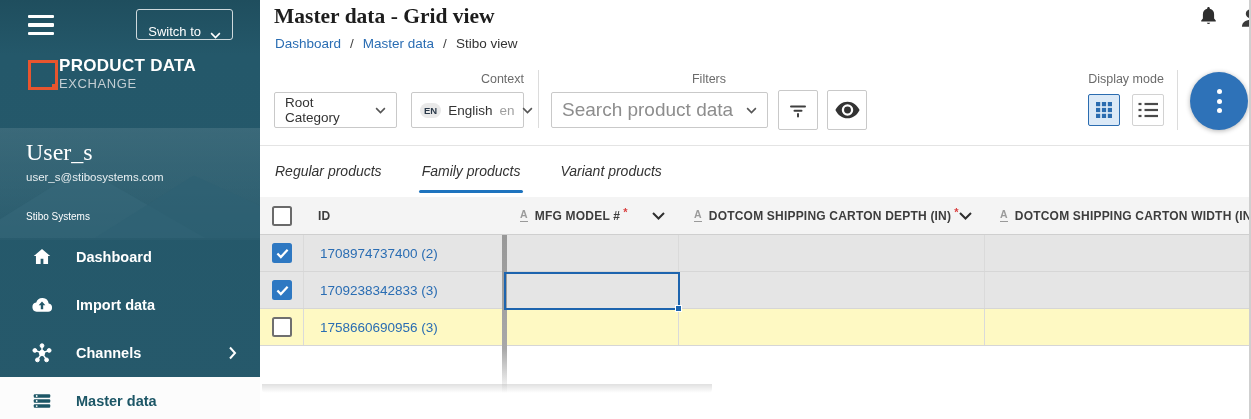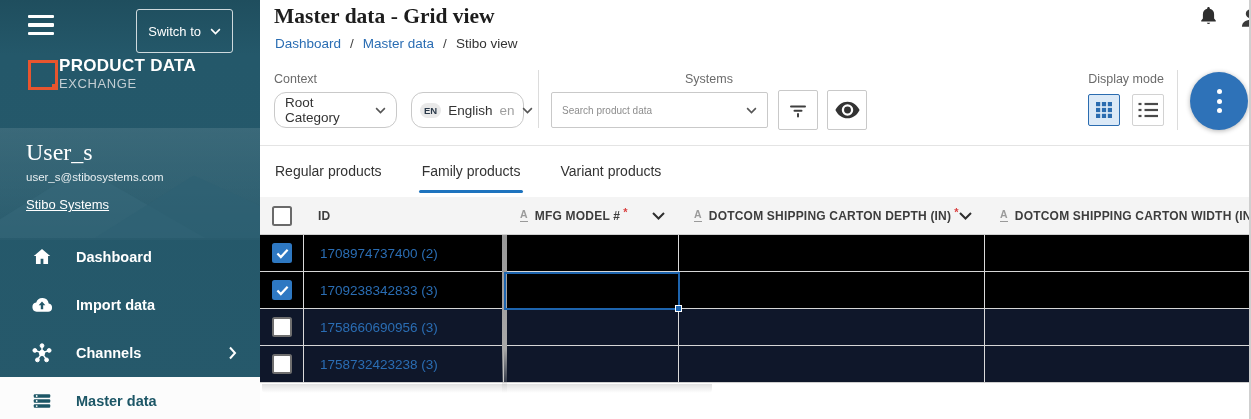--- a/index.html
+++ b/index.html
@@ -12,32 +12,32 @@
   .sb-sky { position:absolute; left:0; top:128px; width:260px; height:112px;
     background:linear-gradient(180deg,rgba(255,255,255,.10),rgba(255,255,255,.02)); }
   .sb-mtn1 { position:absolute; top:152px; left:-30px; width:235px; height:86px; background:#376a7c; opacity:.5;
     clip-path:polygon(0 100%,48% 18%,100% 100%); }
   .sb-mtn2 { position:absolute; top:170px; left:95px; width:235px; height:68px; background:#2e6173; opacity:.65;
     clip-path:polygon(0 100%,42% 8%,100% 100%); }
 
   .hamburger { position:absolute; left:28px; top:15px; width:26px; height:20px; display:flex; flex-direction:column; justify-content:space-between; cursor:pointer; }
   .hamburger span { display:block; height:3.4px; background:#fff; border-radius:1px; }
 
-  .switch-btn { position:absolute; right:27px; top:9px; height:44px; padding:0 11px; display:flex; align-items:center; gap:9px;
+  .switch-btn { position:absolute; right:27px; top:9px; height:31px; padding:0 11px; display:flex; align-items:flex-end; gap:9px;
     border:1px solid rgba(255,255,255,.78); border-radius:3px; font-size:13px; color:#fff; cursor:pointer; }
 
   .logo { position:absolute; left:28px; top:56px; display:flex; gap:1px; }
   .logo-mark { width:30px; height:30px; border:3px solid #e8552e; margin-top:4px; position:relative; }
   .logo-mark::after { content:""; position:absolute; right:-3px; bottom:-3px; width:6px; height:6px; background:#e8552e; }
   .logo-l1 { font-size:17px; font-weight:700; letter-spacing:.3px; line-height:1.2; }
   .logo-l2 { font-size:13px; color:#c3ced3; letter-spacing:.6px; line-height:1.2; }
 
   .user-name { position:absolute; left:26px; top:139px; font-family:"Liberation Serif",serif; font-size:24px; }
   .user-email { position:absolute; left:26px; top:171px; font-size:11.5px; color:#e9eff1; }
-  .user-org { position:absolute; left:26px; top:197px; font-size:13px;text-decoration:underline; }
+  .user-org { position:absolute; left:26px; top:211px; font-size:10px; }
 
   .nav { position:absolute; left:0; top:233px; width:260px; }
   .nav-item { height:48px; display:flex; align-items:center; padding:0 22px 0 30px; gap:22px;
     font-size:14.5px; font-weight:700; color:#fff; cursor:pointer; }
   .nav-item .nicon { width:24px; height:24px; flex:none; display:flex; align-items:center; justify-content:center; }
   .nav-item.active { background:#fcfcfc; color:#1c5666; }
   .nav-more { margin-left:auto; display:flex; }
 
   
   .main { position:absolute; left:260px; top:0; width:991px; height:419px; background:#fff; }
@@ -46,75 +46,75 @@
   .page-title { position:absolute; left:14px; top:4px; font-family:"Liberation Serif",serif; font-size:21.5px; color:#1d1d1d; }
   .bell { position:absolute; left:938px; top:5px; cursor:pointer; }
   .person { position:absolute; left:978px; top:7px; cursor:pointer; }
 
   .breadcrumb { position:absolute; left:15px; top:36px; font-size:13.5px; display:flex; gap:9px; align-items:center; }
   .crumb-link { color:#2a6db3; cursor:pointer; }
   .crumb-sep { color:#444; }
   .crumb-current { color:#333; }
 
   .lbl { font-size:12.5px; color:#6b6b6b; }
-  .ctx-label { position:absolute; left:14px; top:72px; width:250px; text-align:left; }
-  .select { position:absolute; top:92px; height:36px; border:1px solid #c9c9c9; border-radius:12px; background:#fff;
+  .ctx-label { position:absolute; left:14px; top:72px; width:250px; text-align:right; }
+  .select { position:absolute; top:92px; height:36px; border:1px solid #c9c9c9; border-radius:2px; background:#fff;
     display:flex; align-items:center; padding:0 10px; gap:7px; font-size:13.5px; color:#333; cursor:pointer; }
   .sel-category { left:14px; width:123px; }
   .sel-lang { left:151px; width:113px; padding:0 8px; }
   .sel-chevron { margin-left:auto; display:flex; }
   .lang-badge { background:#e9e9e9; color:#2b3a4a; font-size:9.5px; font-weight:700; padding:2px 4px; border-radius:8px; }
   .lang-code { color:#9e9e9e; }
 
   .vdiv { position:absolute; width:1px; background:#dcdcdc; }
   .vdiv1 { left:278px; top:70px; height:58px; }
   .vdiv2 { left:917px; top:70px; height:60px; }
 
   .flt-label { position:absolute; left:291px; top:72px; width:316px; text-align:center; }
   .search-box { position:absolute; left:291px; top:92px; width:217px; height:36px; border:1px solid #c9c9c9; border-radius:2px;
     display:flex; align-items:center; padding:0 10px; gap:6px; }
-  .search-box input { border:none; outline:none; flex:1; font-size:10px; font-family:"Liberation Sans",sans-serif; color:#333; min-width:0; }
+  .search-box input { border:none; outline:none; flex:1; font-size:19px; font-family:"Liberation Sans",sans-serif; color:#333; min-width:0; }
   .search-box input::placeholder { color:#8d8d8d; }
 
   .icon-btn { position:absolute; top:90px; width:40px; height:40px; border:1px solid #c9c9c9; border-radius:2px; background:#fff;
     display:flex; align-items:center; justify-content:center; cursor:pointer; }
   .btn-filter { left:518px; }
   .btn-eye { left:567px; }
 
   .dm-label { position:absolute; left:824px; top:72px; width:84px; text-align:center; white-space:nowrap; }
   .dm-btn { position:absolute; top:94px; width:32px; height:32px; border-radius:2px; display:flex; align-items:center; justify-content:center; cursor:pointer; }
   .dm-grid { left:828px; background:#dbe9f7; border:1px solid #2b6cb0; }
   .dm-list { left:872px; background:#fff; border:1px solid #d2d2d2; }
 
   .fab { position:absolute; left:930px; top:72px; width:58px; height:58px; border-radius:50%; background:#2e72b8;
     display:flex; flex-direction:column; align-items:center; justify-content:center; gap:4.5px; cursor:pointer;
     box-shadow:0 1px 5px rgba(0,0,0,.3); z-index:15; }
   .fab .dot { width:5px; height:5px; border-radius:50%; background:#fff; }
 
   .toolbar-sep { position:absolute; left:0; top:145px; width:991px; height:1px; background:#e4e4e4; }
 
   .tabs { position:absolute; left:12px; top:146px; height:50px; display:flex; gap:34px; }
-  .tab { position:relative; display:flex; align-items:center; font-size:14px; color:#333; padding:0 3px; cursor:pointer; }
+  .tab { position:relative; display:flex; align-items:center; font-size:14px; color:#333; padding:0 3px; cursor:pointer;font-style:italic; }
   .tab.active::after { content:""; position:absolute; left:0; right:0; bottom:3px; height:3px; background:#1e73be; border-radius:2px; }
 
   
   .grid { position:absolute; left:0; top:197px; width:1127px; height:200px;padding-left:44px; }
   .ghead { position:absolute; left:0; top:0; width:991px; height:38px; background:#f4f4f4; border-bottom:1px solid #cfcfcf; }
   .th { position:absolute; top:0; height:37px; display:flex; align-items:center; font-size:12px; font-weight:700; color:#3d3d3d; letter-spacing:.2px; white-space:nowrap; }
   .th-check { left:12px; top:9px; height:auto; }
   .th-id { left:58px; }
   .th-mfg { left:244px; width:175px; padding:0 14px 0 16px; }
   .th-depth { left:419px; width:306px; padding:0 14px 0 15px; }
   .th-width { left:725px; width:266px; padding:0 0 0 15px; }
   .attr-icon { font-size:10.5px; color:#9a9a9a; border-bottom:1px solid #9a9a9a; font-weight:700; line-height:1.1; margin-right:7px; }
   .req { color:#d93f3f; margin-left:3px; font-size:11px; position:relative; top:-4px; }
   .th-chevron { margin-left:auto; display:flex; cursor:pointer; }
 
-  .grow { position:absolute; left:0; width:991px; height:37px; border-bottom:1px solid #d6d6d6; background:#0f172a; }
-  .grow.checked-row { background:#000000; }
+  .grow { position:absolute; left:0; width:991px; height:37px; border-bottom:1px solid #d6d6d6; background:#fef9c3; }
+  .grow.checked-row { background:#e5e5e5; }
   .r0 { top:38px; } .r1 { top:75px; } .r2 { top:112px; } .r3 { top:149px; border-bottom-color:#cfcfcf; }
   .cell { position:absolute; top:0; height:100%; border-right:1px solid #dadada; }
   .c-check { left:0; width:44px; display:flex; align-items:center; padding-left:12px; }
   .c-id { left:44px; width:200px; display:flex; align-items:center; padding-left:16px; }
   .c-mfg { left:244px; width:175px; }
   .c-depth { left:419px; width:306px; }
   .c-width { left:725px; width:266px; border-right:none; }
   .id-link { color:#2a6db3; font-size:13.5px; cursor:pointer; }
 
   .cb { width:20px; height:20px; border:2px solid #6f6f6f; border-radius:2.5px; background:#fff;
@@ -266,21 +266,21 @@
     <span class="lang-code">en</span>
     <span class="sel-chevron">
       <svg width="11" height="7" viewBox="0 0 12 8">
           <path d="M1 1.3l5 5 5-5" fill="none" stroke="#555" stroke-width="1.8"></path>
         </svg>
     </span>
   </div>
 
   <div class="vdiv vdiv1"></div>
 
-  <div class="lbl flt-label">Systems</div>
+  <div class="lbl flt-label">Filters</div>
 
   <div class="search-box">
     <input type="text" placeholder="Search product data" style="">
     <span class="sel-chevron">
       <svg width="11" height="7" viewBox="0 0 12 8">
           <path d="M1 1.3l5 5 5-5" fill="none" stroke="#555" stroke-width="1.8"></path>
         </svg>
     </span>
   </div>
 
@@ -420,31 +420,20 @@
       <div class="cell c-check">
           <div class="cb"></div>
         </div>
       <div class="cell c-id">
           <span class="id-link">1758660690956 (3)</span>
         </div>
       <div class="cell c-mfg"></div>
       <div class="cell c-depth"></div>
       <div class="cell c-width"></div>
     </div>
-    <div class="grow r3">
-      <div class="cell c-check">
-          <div class="cb"></div>
-        </div>
-      <div class="cell c-id">
-          <span class="id-link">1758732423238 (3)</span>
-        </div>
-      <div class="cell c-mfg"></div>
-      <div class="cell c-depth"></div>
-      <div class="cell c-width"></div>
-    </div>
 
     <div class="frozen-shadow"></div>
     <div class="splitter"></div>
     <div class="sel-outline">
       <span class="sel-handle"></span>
     </div>
   </div>
 
   <div class="right-edge"></div>
 </main>

